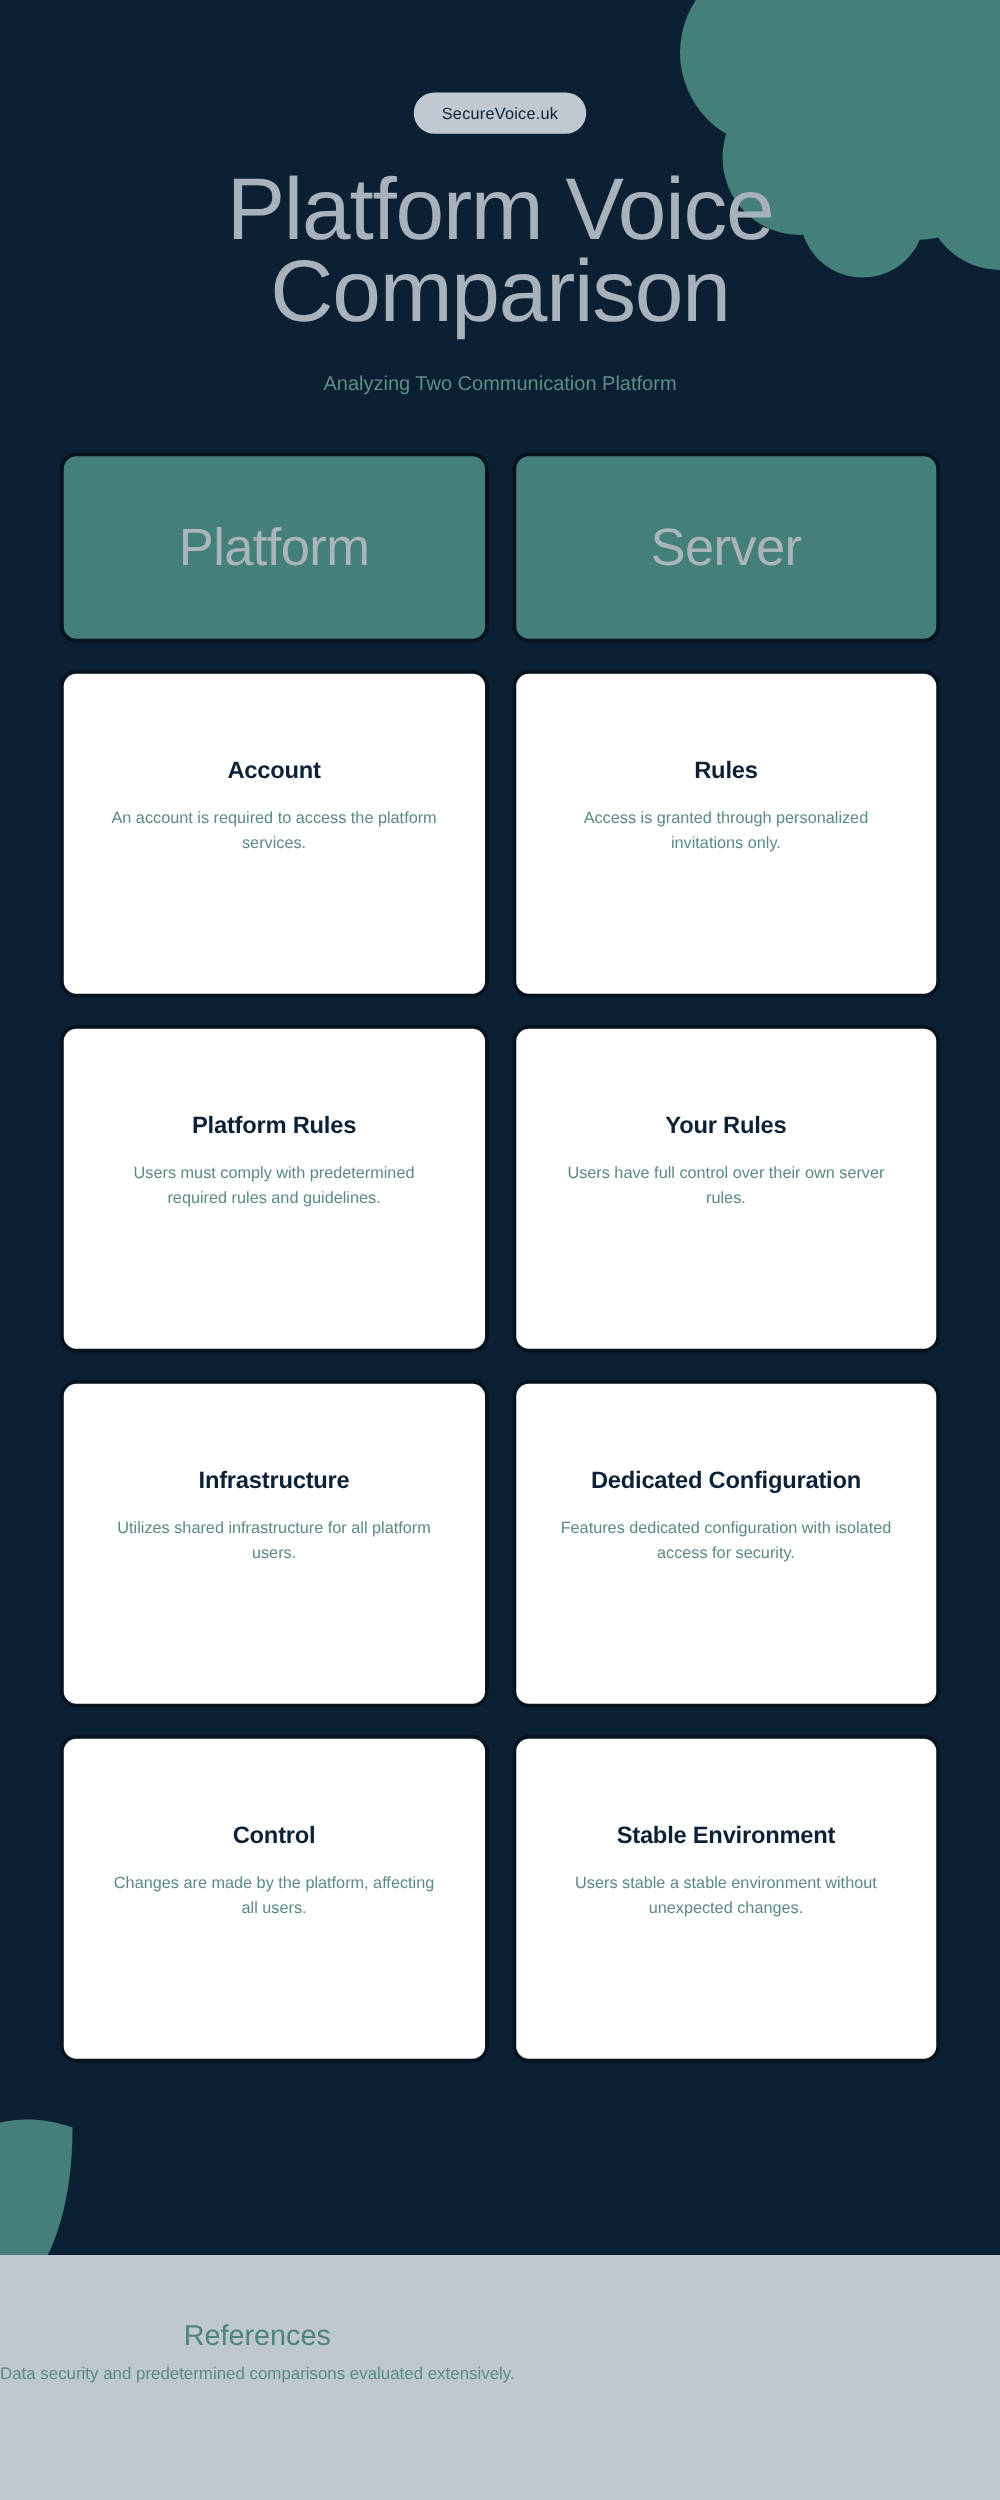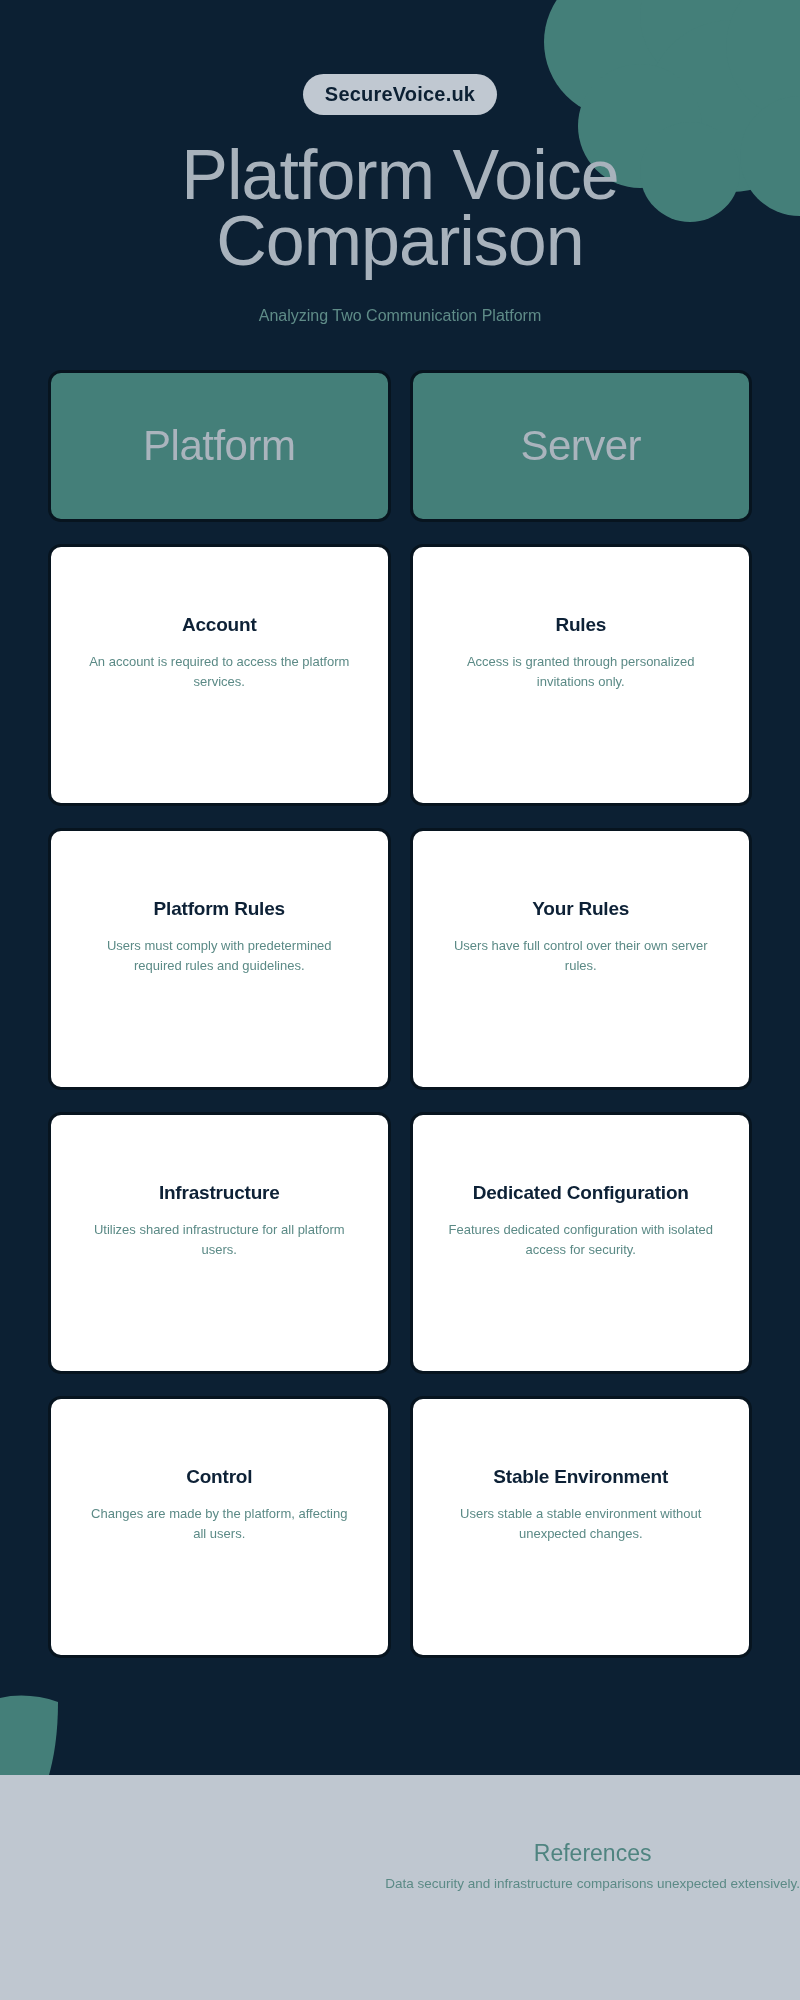--- a/index.html
+++ b/index.html
@@ -35,22 +35,22 @@
 
   
   .header {
     padding-top:74px;
     text-align:center;
   }
   .brand-badge {
     display:inline-block;
     background:#c0c8d1;
     color:#0c2033;
-    font-size:20px;
-    font-weight:bold;
+    font-size:13px;
+    font-weight:normal;
     letter-spacing:.2px;
     padding:9px 22px;
     border-radius:30px;
   }
   .main-title {
     margin-top:28px;
     font-size:70px;
     line-height:.94;
     font-weight:300;
     color:#a8b2bc;
@@ -113,24 +113,24 @@
     font-size:13px;
     line-height:1.5;
     color:#5b8a86;
     max-width:270px;
   }
 
   
   .footer {
     margin-top:auto;
     background:#bfc7d0;
-    height:225px;
+    height:196px;
     display:flex;
     flex-direction:column;
-    align-items:flex-end;
+    align-items:flex-start;
     justify-content:center;
     position:relative;
     z-index:1;
   }
   .footer-inner { text-align:center; padding-bottom:44px; }
   .footer-title {
     font-size:23px;
     font-weight:400;
     color:#4f8480;
     margin-bottom:9px;
@@ -217,17 +217,17 @@
     <div class="card right row-4">
       <div class="card-title">Stable Environment</div>
       <div class="card-desc">Users stable a stable environment without unexpected changes.</div>
     </div>
 
   </div>
 
   <div class="footer">
     <div class="footer-inner">
       <div class="footer-title">References</div>
-      <div class="footer-note">Data security and infrastructure comparisons unexpected extensively.</div>
+      <div class="footer-note">Data security and predetermined comparisons evaluated extensively.</div>
     </div>
   </div>
 
 </div>
 
 </body></html>

